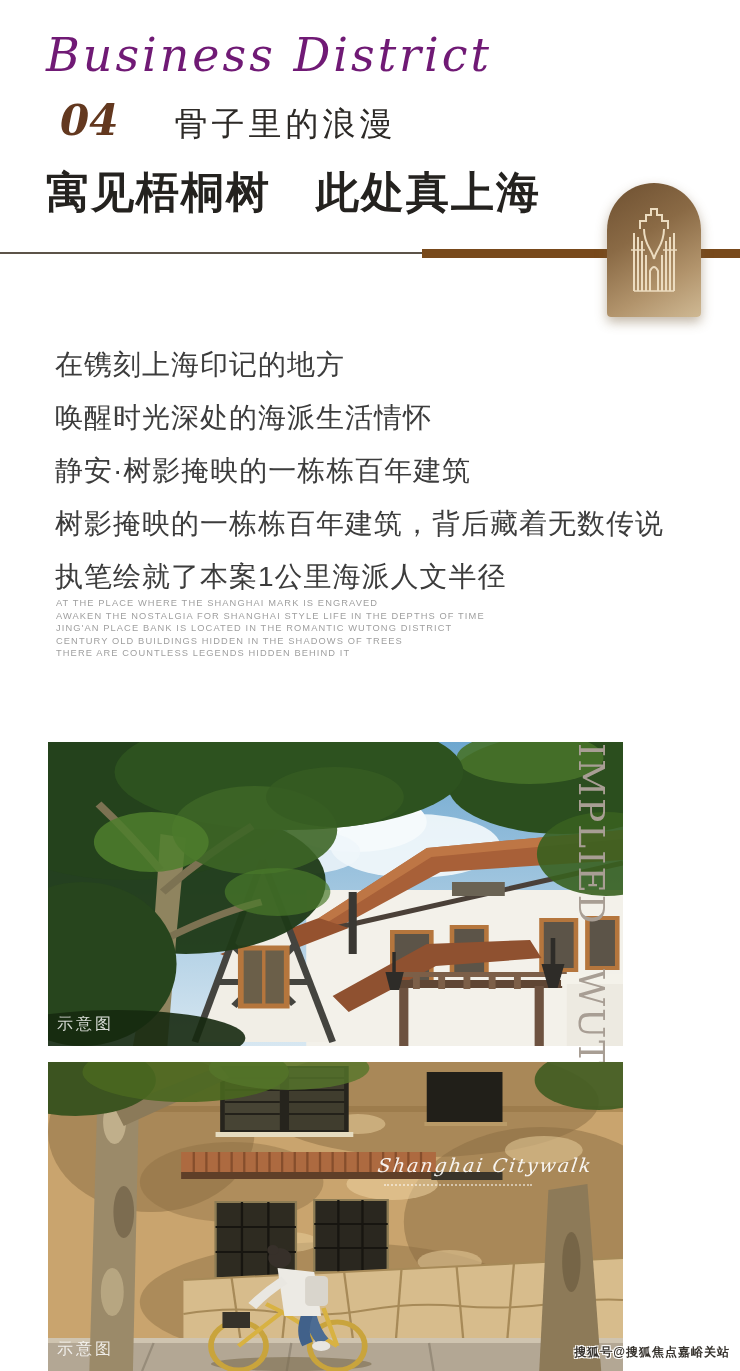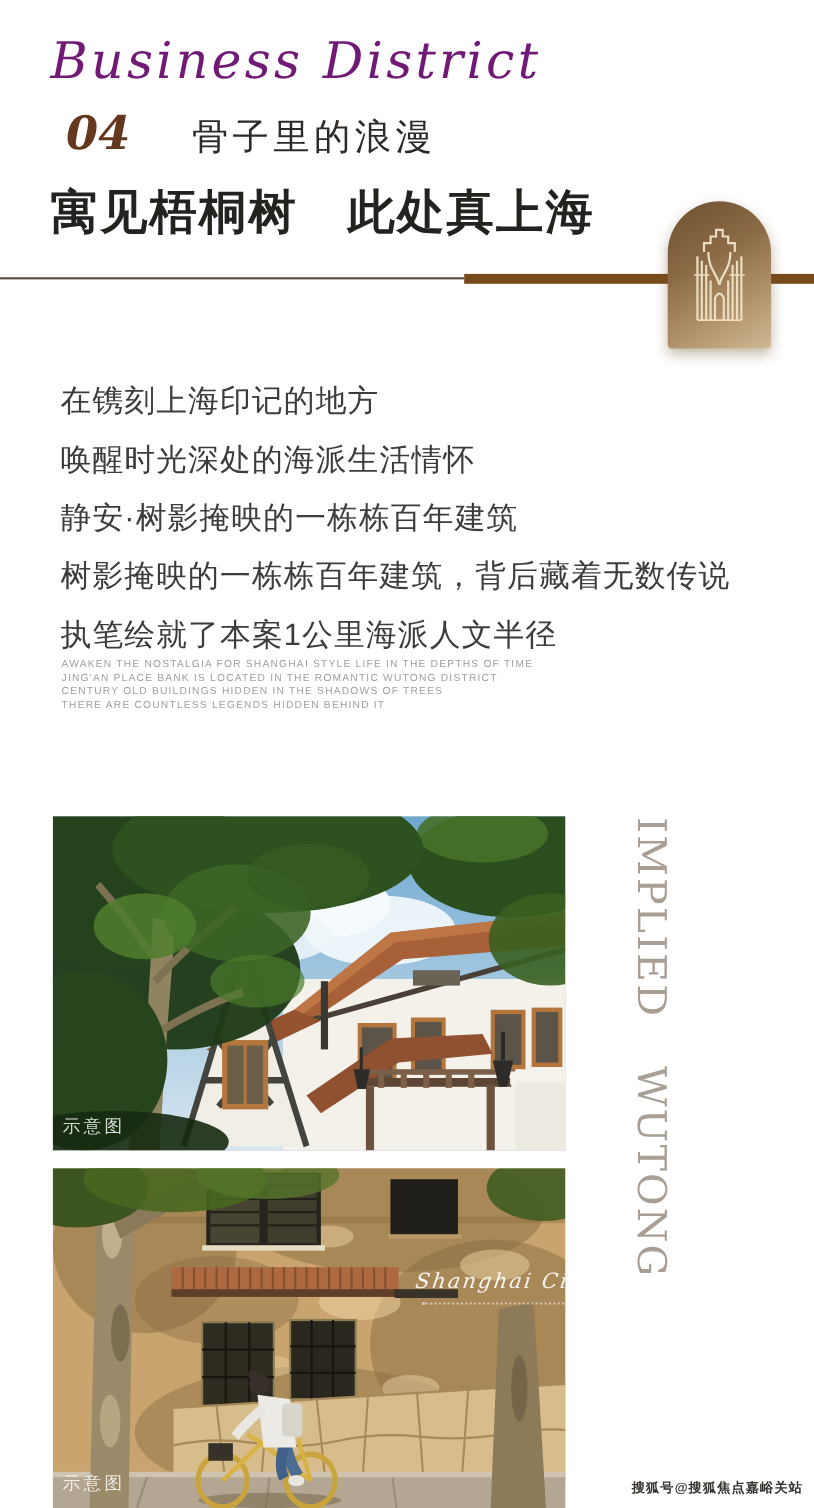--- a/index.html
+++ b/index.html
@@ -30,21 +30,21 @@
   .intro-cn{position:absolute;left:55px;top:338px;}
   .intro-cn p{margin:0;height:53px;line-height:53px;font-size:28px;color:#3c3c3c;
               letter-spacing:1px;font-weight:400;white-space:nowrap;}
 
   
   .intro-en{position:absolute;left:56px;top:597px;}
   .intro-en p{margin:0;font-size:9.3px;line-height:12.5px;color:#9f9f9f;
               letter-spacing:1.1px;white-space:nowrap;}
 
   
-  .photo{position:absolute;left:48px;width:466px;overflow:hidden;background:#ccc;}
+  .photo{position:absolute;left:48px;width:575px;overflow:hidden;background:#ccc;}
   .photo svg{display:block;width:100%;height:100%;}
   .photo1{top:742px;height:304px;}
   .photo2{top:1062px;height:309px;}
   .photo-label{position:absolute;left:9px;bottom:11px;color:rgba(255,255,255,.82);
                font-size:16px;letter-spacing:3px;}
   .script-wm{position:absolute;left:330px;top:92px;font-family:"DejaVu Serif",serif;
              font-style:italic;font-size:19px;color:rgba(255,255,255,.92);
              letter-spacing:2px;transform:skewX(-8deg);white-space:nowrap;}
   .script-sub{position:absolute;left:336px;top:122px;width:148px;height:0;
               border-bottom:2px dotted rgba(255,255,255,.5);}
@@ -100,20 +100,21 @@
 
   <section class="intro-cn">
     <p>在镌刻上海印记的地方</p>
     <p>唤醒时光深处的海派生活情怀</p>
     <p>静安·树影掩映的一栋栋百年建筑</p>
     <p>树影掩映的一栋栋百年建筑，背后藏着无数传说</p>
     <p>执笔绘就了本案1公里海派人文半径</p>
   </section>
 
   <section class="intro-en">
+    <p>AT THE PLACE WHERE THE SHANGHAI MARK IS ENGRAVED</p>
     <p>AWAKEN THE NOSTALGIA FOR SHANGHAI STYLE LIFE IN THE DEPTHS OF TIME</p>
     <p>JING'AN PLACE BANK IS LOCATED IN THE ROMANTIC WUTONG DISTRICT</p>
     <p>CENTURY OLD BUILDINGS HIDDEN IN THE SHADOWS OF TREES</p>
     <p>THERE ARE COUNTLESS LEGENDS HIDDEN BEHIND IT</p>
   </section>
 
   <figure class="photo photo1" style="margin:0">
     <svg viewBox="0 0 501 304" preserveAspectRatio="none">
       <defs>
         <linearGradient id="sky1" x1="0" y1="0" x2="0" y2="1">

